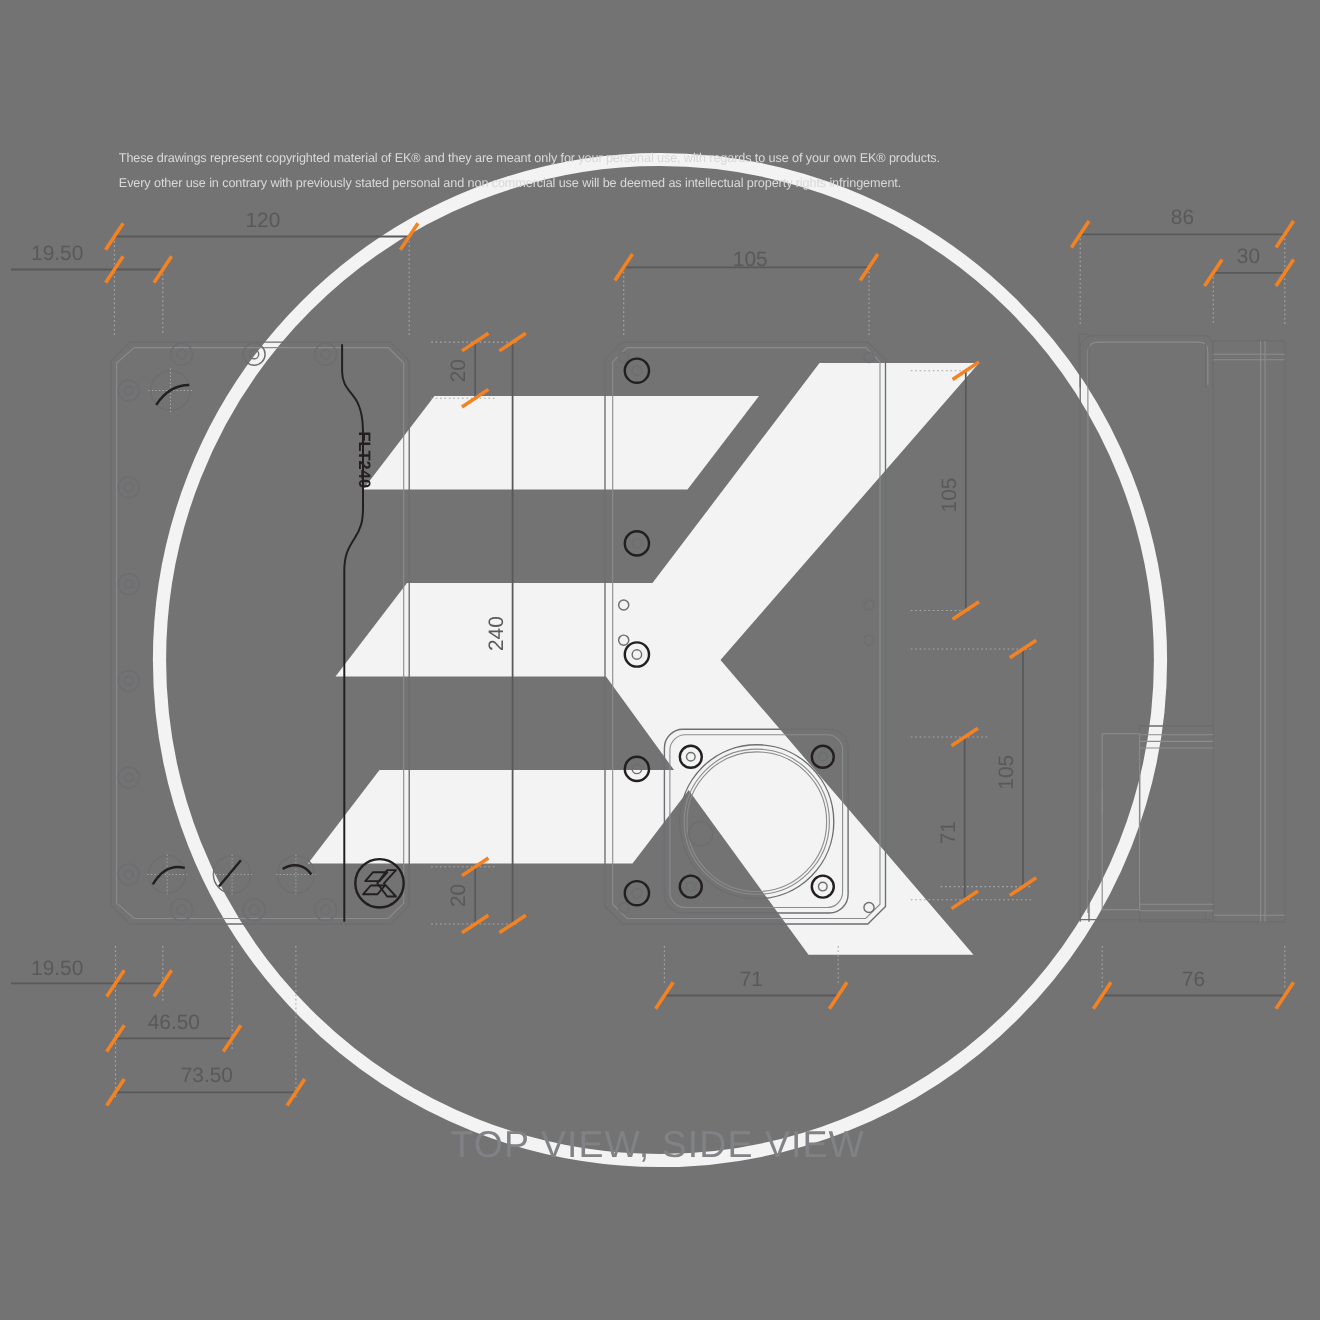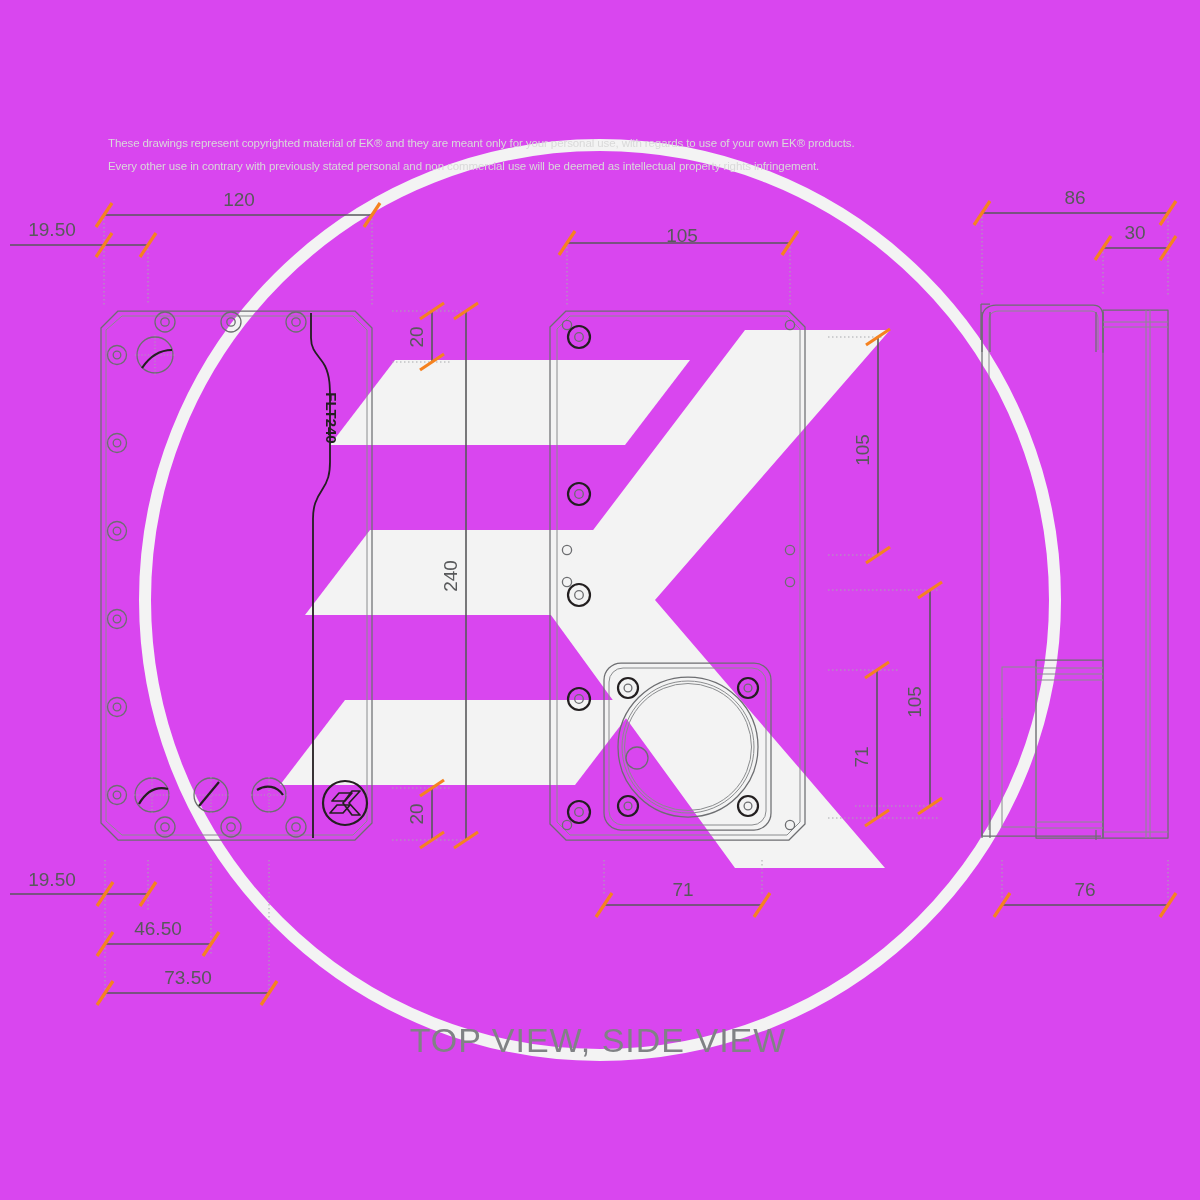--- a/index.html
+++ b/index.html
@@ -7,21 +7,21 @@
     padding: 0;
     background: #ffffff;
   }
   body {
     font-family: "Liberation Sans", sans-serif;
   }
   #stage {
     position: relative;
     width: 1200px;
     height: 1200px;
-    background: #d946ef;
+    background: #737373;
     overflow: hidden;
   }
   #stage svg {
     position: absolute;
     top: 0;
     left: 0;
   }
   .disclaimer-text {
     font-size: 11.5px;
     fill: #d9d9d9;

